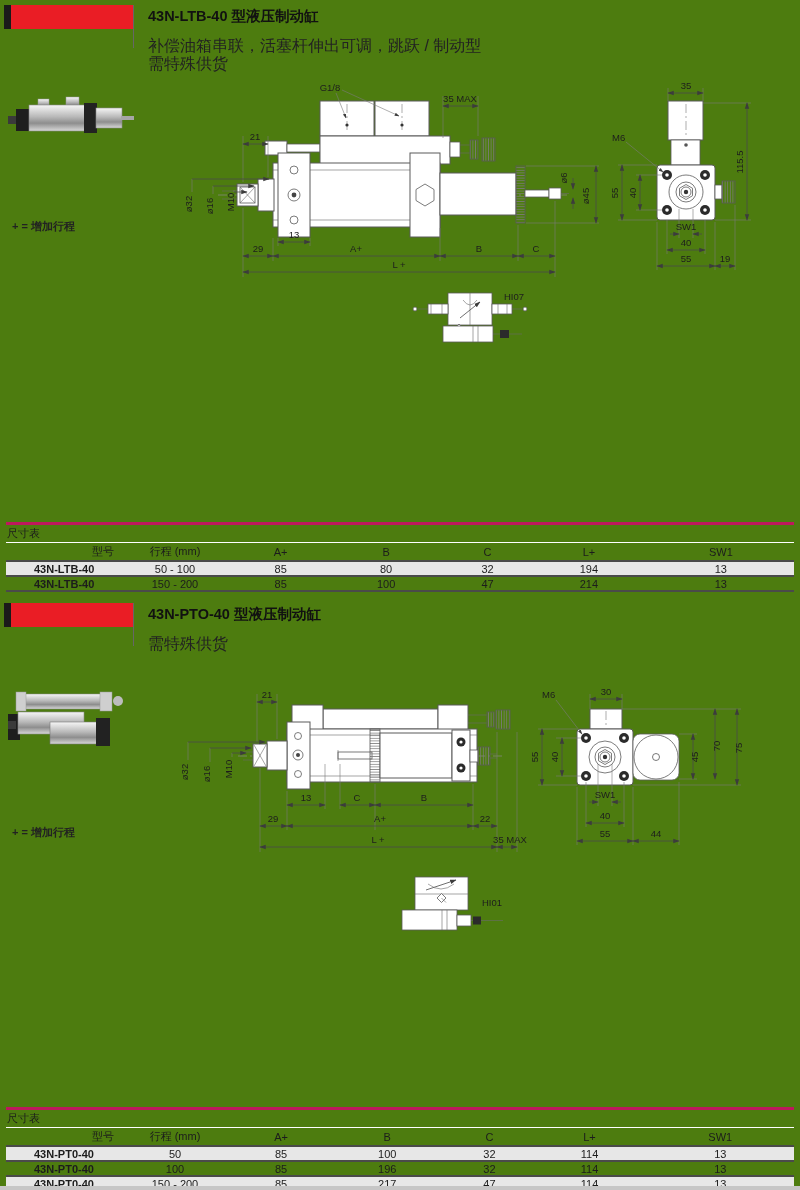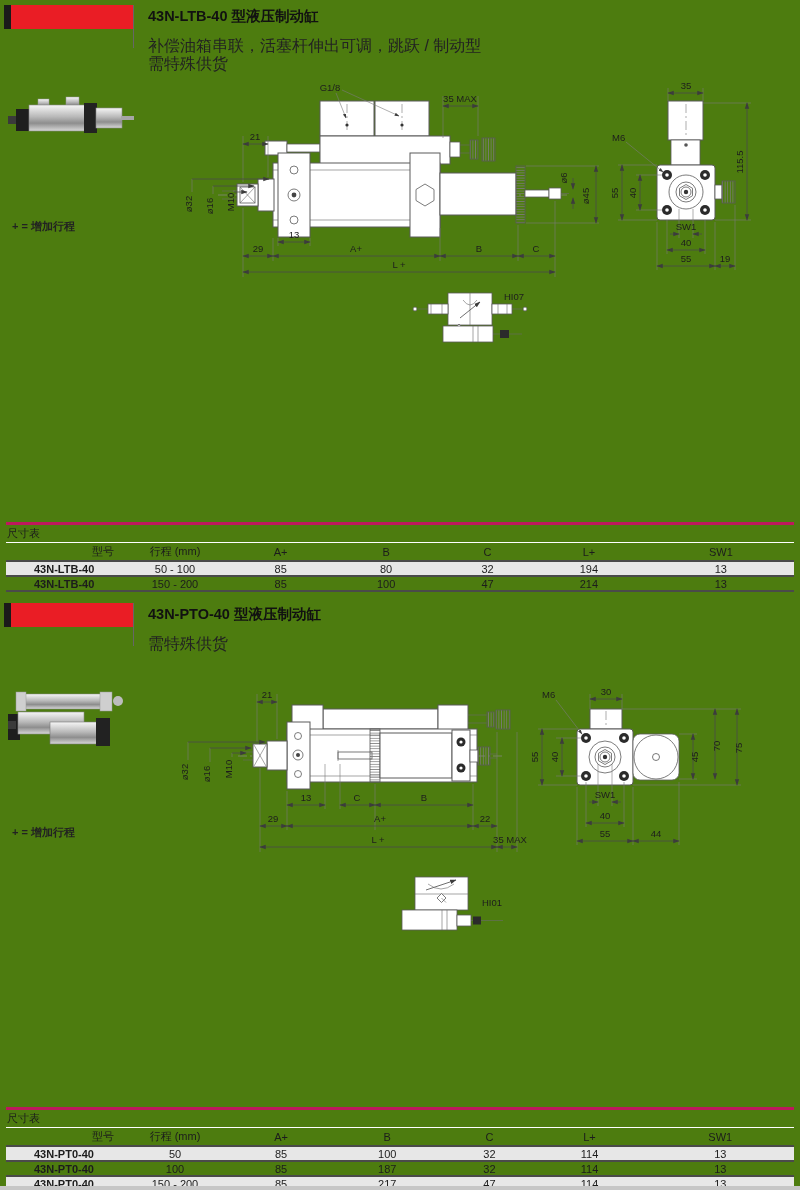--- a/index.html
+++ b/index.html
@@ -554,21 +554,21 @@
           <td>85</td>
           <td>100</td>
           <td>32</td>
           <td>114</td>
           <td>13</td>
         </tr>
         <tr>
           <td class="c1">43N-PT0-40</td>
           <td>100</td>
           <td>85</td>
-          <td>187</td>
+          <td>196</td>
           <td>32</td>
           <td>114</td>
           <td>13</td>
         </tr>
         <tr class="odd">
           <td class="c1">43N-PT0-40</td>
           <td>150 - 200</td>
           <td>85</td>
           <td>217</td>
           <td>47</td>

